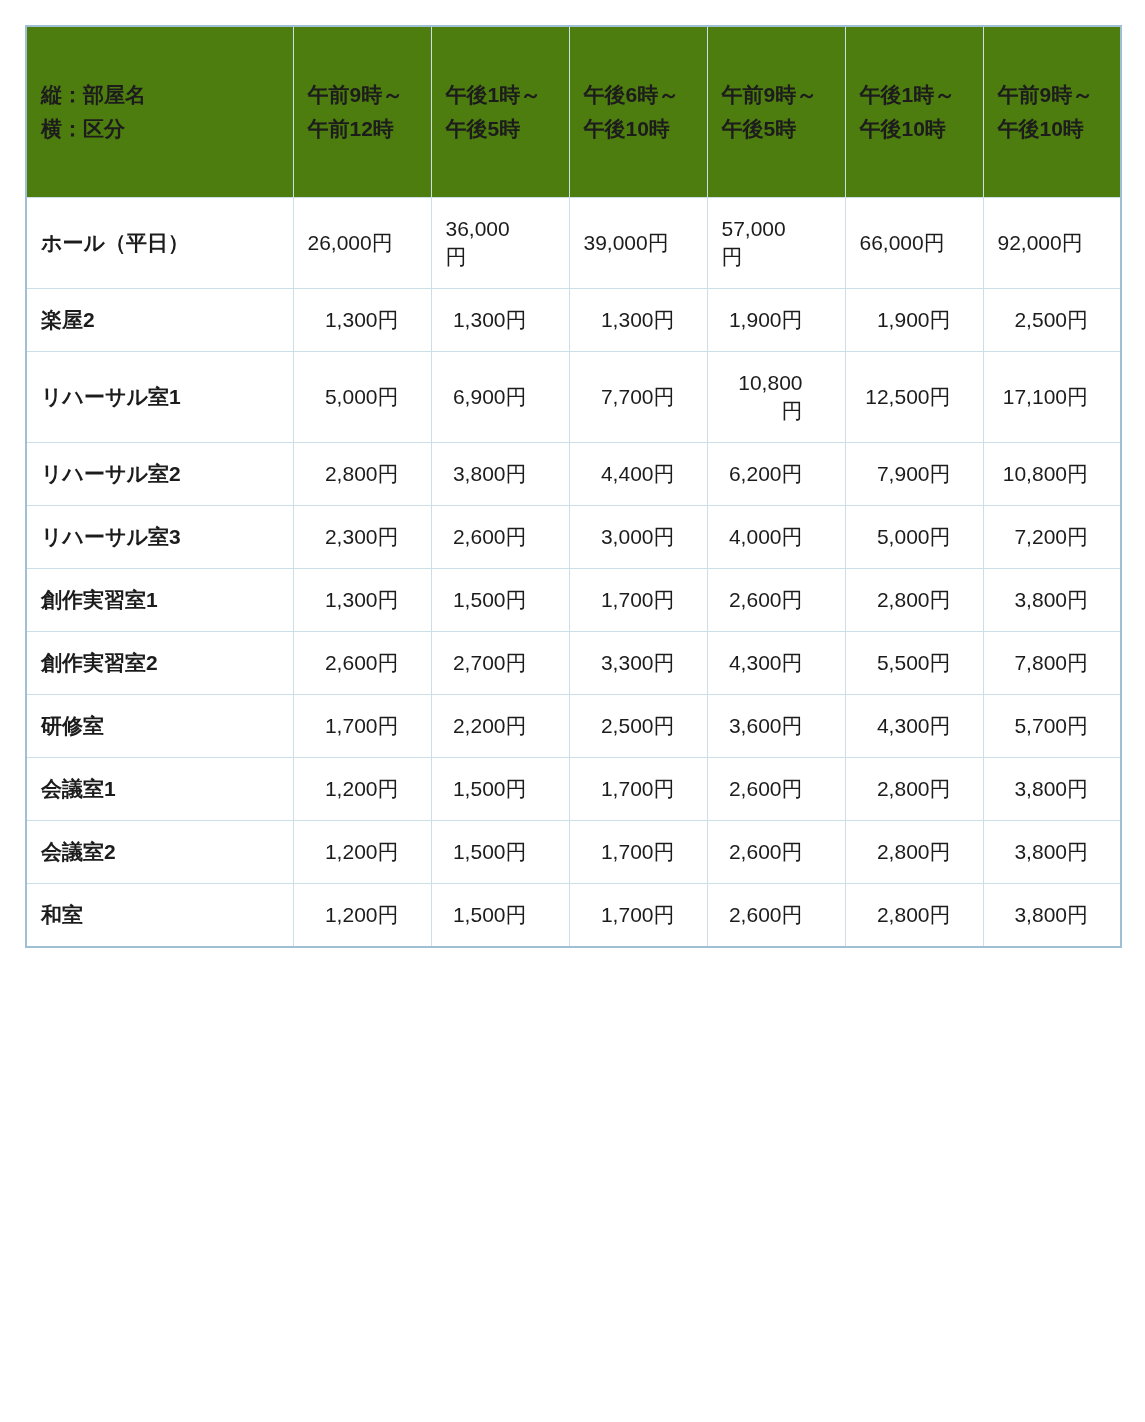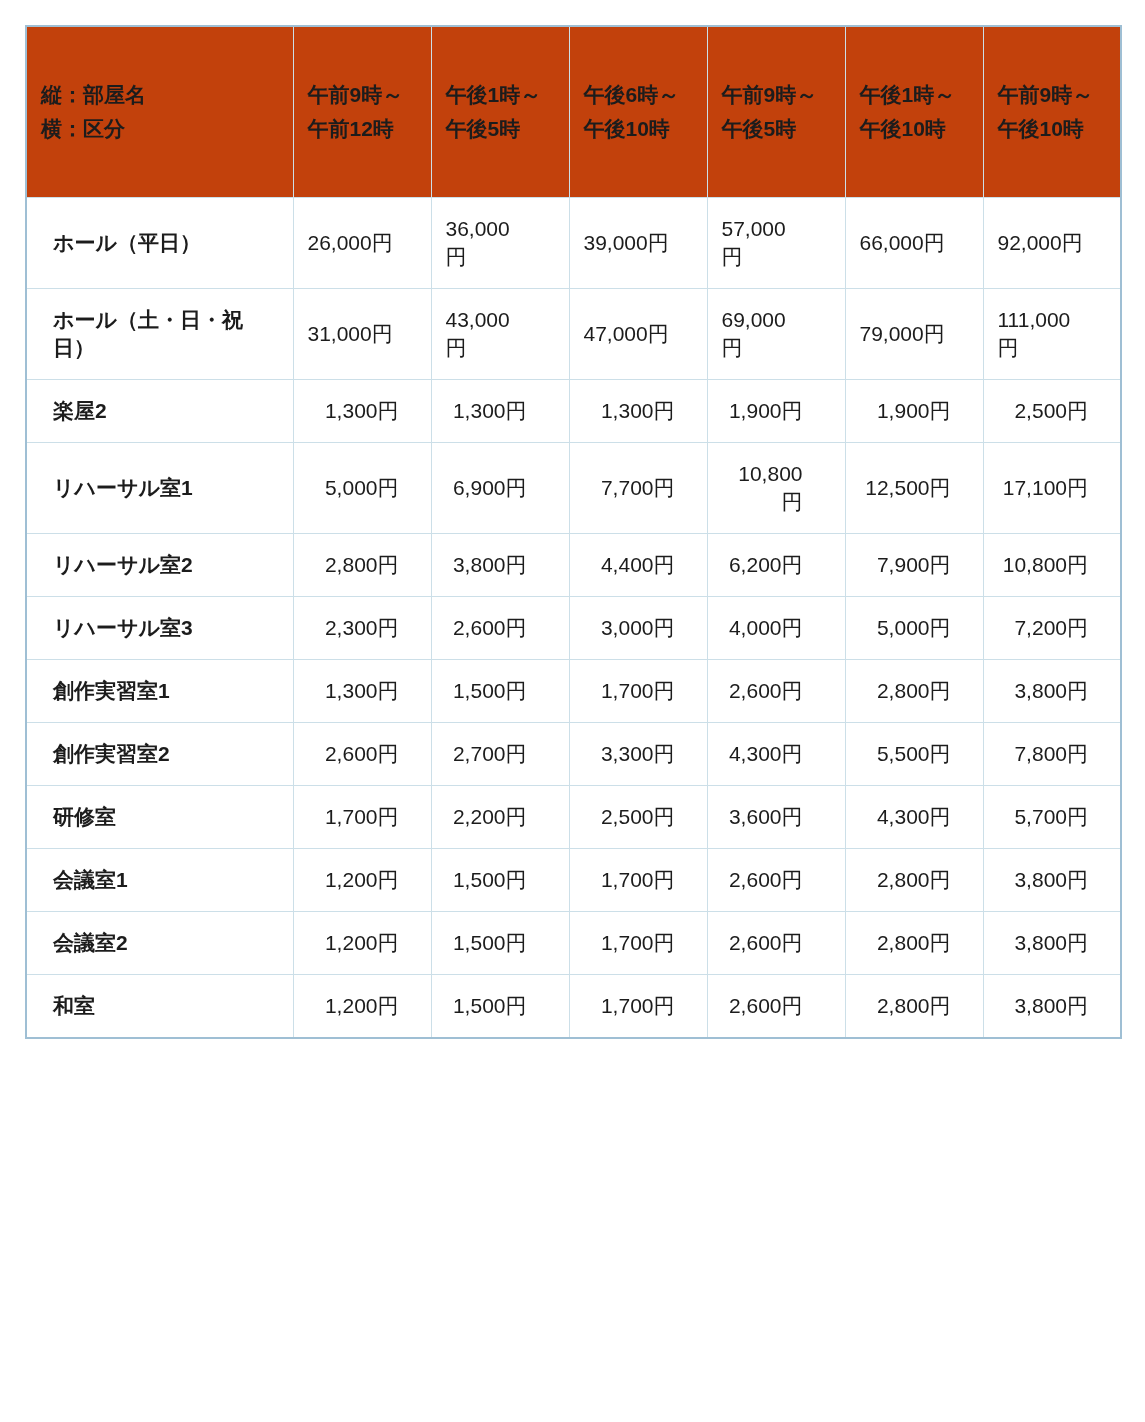--- a/index.html
+++ b/index.html
@@ -23,34 +23,34 @@
   col.room-col  { width: 267px; }
   col.price-col { width: 138px; }
   th, td {
     border: 1px solid #ccdfe8;
     font-size: 21px;
     vertical-align: middle;
     box-sizing: border-box;
     overflow-wrap: break-word;
   }
   thead th {
-    background: #c2410c;
+    background: #4d7c0f;
     font-weight: bold;
     text-align: left;
     height: 171px;
     padding: 10px 14px;
     line-height: 34px;
   }
   thead th.corner {
     white-space: pre-line;
   }
   tbody th.room {
     font-weight: bold;
     text-align: left;
-    padding: 17px 28px 17px 26px;
+    padding: 17px 28px 17px 14px;
     line-height: 28px;
     background: #ffffff;
   }
   tbody td.price {
     font-weight: normal;
     text-align: right;
     padding: 17px 32px 17px 14px;
     line-height: 28px;
     background: #ffffff;
   }
@@ -90,29 +90,20 @@
     <tbody id="table-body">
 
     <tr class="data-row align-left">
           <th class="room">ホール（平日）</th>
           <td class="price">26,000円</td>
           <td class="price">36,000円</td>
           <td class="price">39,000円</td>
           <td class="price">57,000円</td>
           <td class="price">66,000円</td>
           <td class="price">92,000円</td>
-        </tr>
-        <tr class="data-row align-left">
-          <th class="room">ホール（土・日・祝日）</th>
-          <td class="price">31,000円</td>
-          <td class="price">43,000円</td>
-          <td class="price">47,000円</td>
-          <td class="price">69,000円</td>
-          <td class="price">79,000円</td>
-          <td class="price">111,000円</td>
         </tr>
         <tr class="data-row">
           <th class="room">楽屋2</th>
           <td class="price">1,300円</td>
           <td class="price">1,300円</td>
           <td class="price">1,300円</td>
           <td class="price">1,900円</td>
           <td class="price">1,900円</td>
           <td class="price">2,500円</td>
         </tr>

